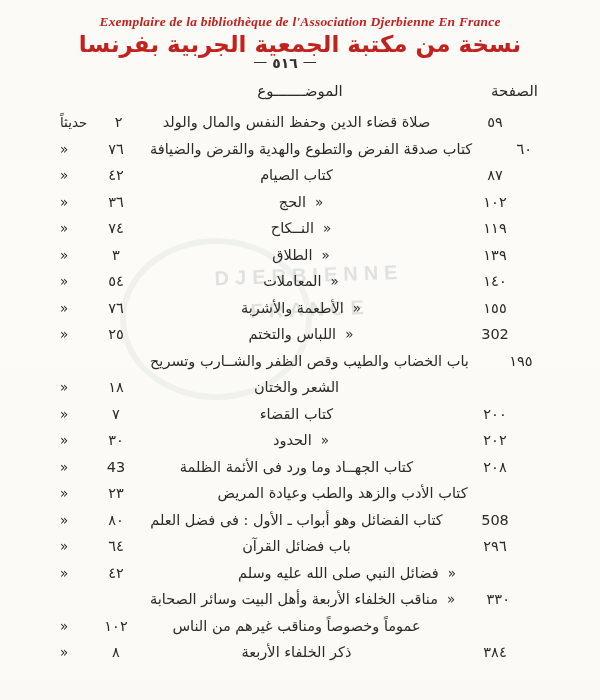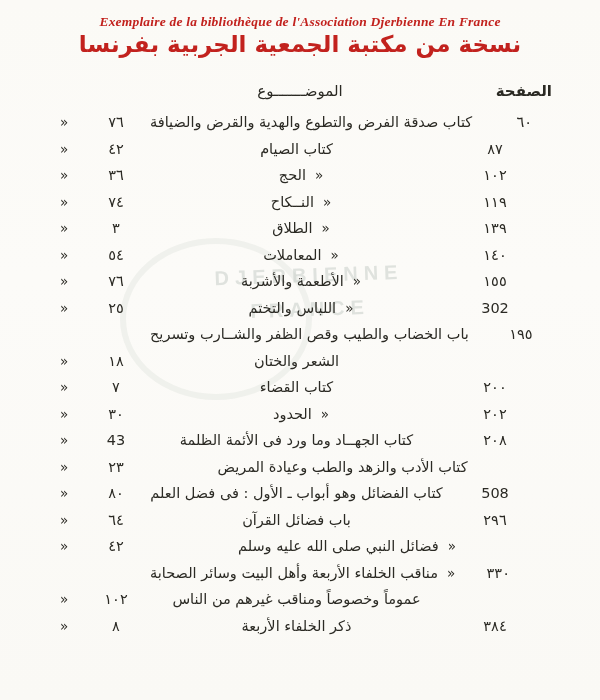--- a/index.html
+++ b/index.html
@@ -44,21 +44,21 @@
     transform:rotate(-2deg);
     pointer-events:none;user-select:none;
   }
   .watermark-ring{
     position:absolute;top:238px;left:120px;width:180px;height:150px;
     border:6px solid rgba(190,198,190,.18);border-radius:50%;
     pointer-events:none;
   }
   
   .toc-header{position:absolute;top:82px;left:0;right:0;height:26px;font-size:15px;}
-  .head-page{position:absolute;right:48px;direction:rtl;font-weight:700;}
+  .head-page{position:absolute;right:62px;direction:rtl;font-weight:400;}
   .head-subject{position:absolute;left:50%;transform:translateX(-50%);direction:rtl;font-weight:500;}
   .rows{position:absolute;top:109px;left:0;right:0;}
   .row{
     display:flex;align-items:baseline;
     height:26.5px;line-height:26.5px;
     padding:0 56px 0 60px;
     font-size:14.5px;
   }
   .count-cell{width:90px;display:flex;align-items:baseline;flex:none;}
   .count-tail{
@@ -79,33 +79,47 @@
 </head>
 <body>
 
 <div class="page">
 
   <div class="stamp">
     <div class="stamp-fr">Exemplaire de la bibliothèque de l'Association Djerbienne En France</div>
     <div class="stamp-ar">نسخة من مكتبة الجمعية الجربية بفرنسا</div>
   </div>
 
+  <div class="folio"><span class="dash">—</span>
+    <span>٥١٦</span>
+    <span class="dash">—</span></div>
 
   <div class="watermark-ring"></div>
   <div class="watermark">
     <div>DJERBIENNE</div>
     <div>FRANCE</div>
   </div>
 
   <div class="toc-header">
     <div class="head-page">الصفحة</div>
     <div class="head-subject">الموضـــــــوع</div>
   </div>
 
   <div class="rows" id="rows">
+    <div class="row">
+      <div class="count-cell">
+        <span class="count-tail">حديثاً</span>
+        <span class="count-num">٢</span>
+      </div>
+      <div class="subject-cell">
+        <span class="subject-text">صلاة قضاء الدين وحفظ النفس والمال والولد</span>
+        <span class="ditto-mark"></span>
+      </div>
+      <div class="page-cell">٥٩</div>
+    </div>
 
     <div class="row">
       <div class="count-cell">
         <span class="count-tail">»</span>
         <span class="count-num">٧٦</span>
       </div>
       <div class="subject-cell">
         <span class="subject-text">كتاب صدقة الفرض والتطوع والهدية والقرض والضيافة</span>
         <span class="ditto-mark"></span>
       </div>

